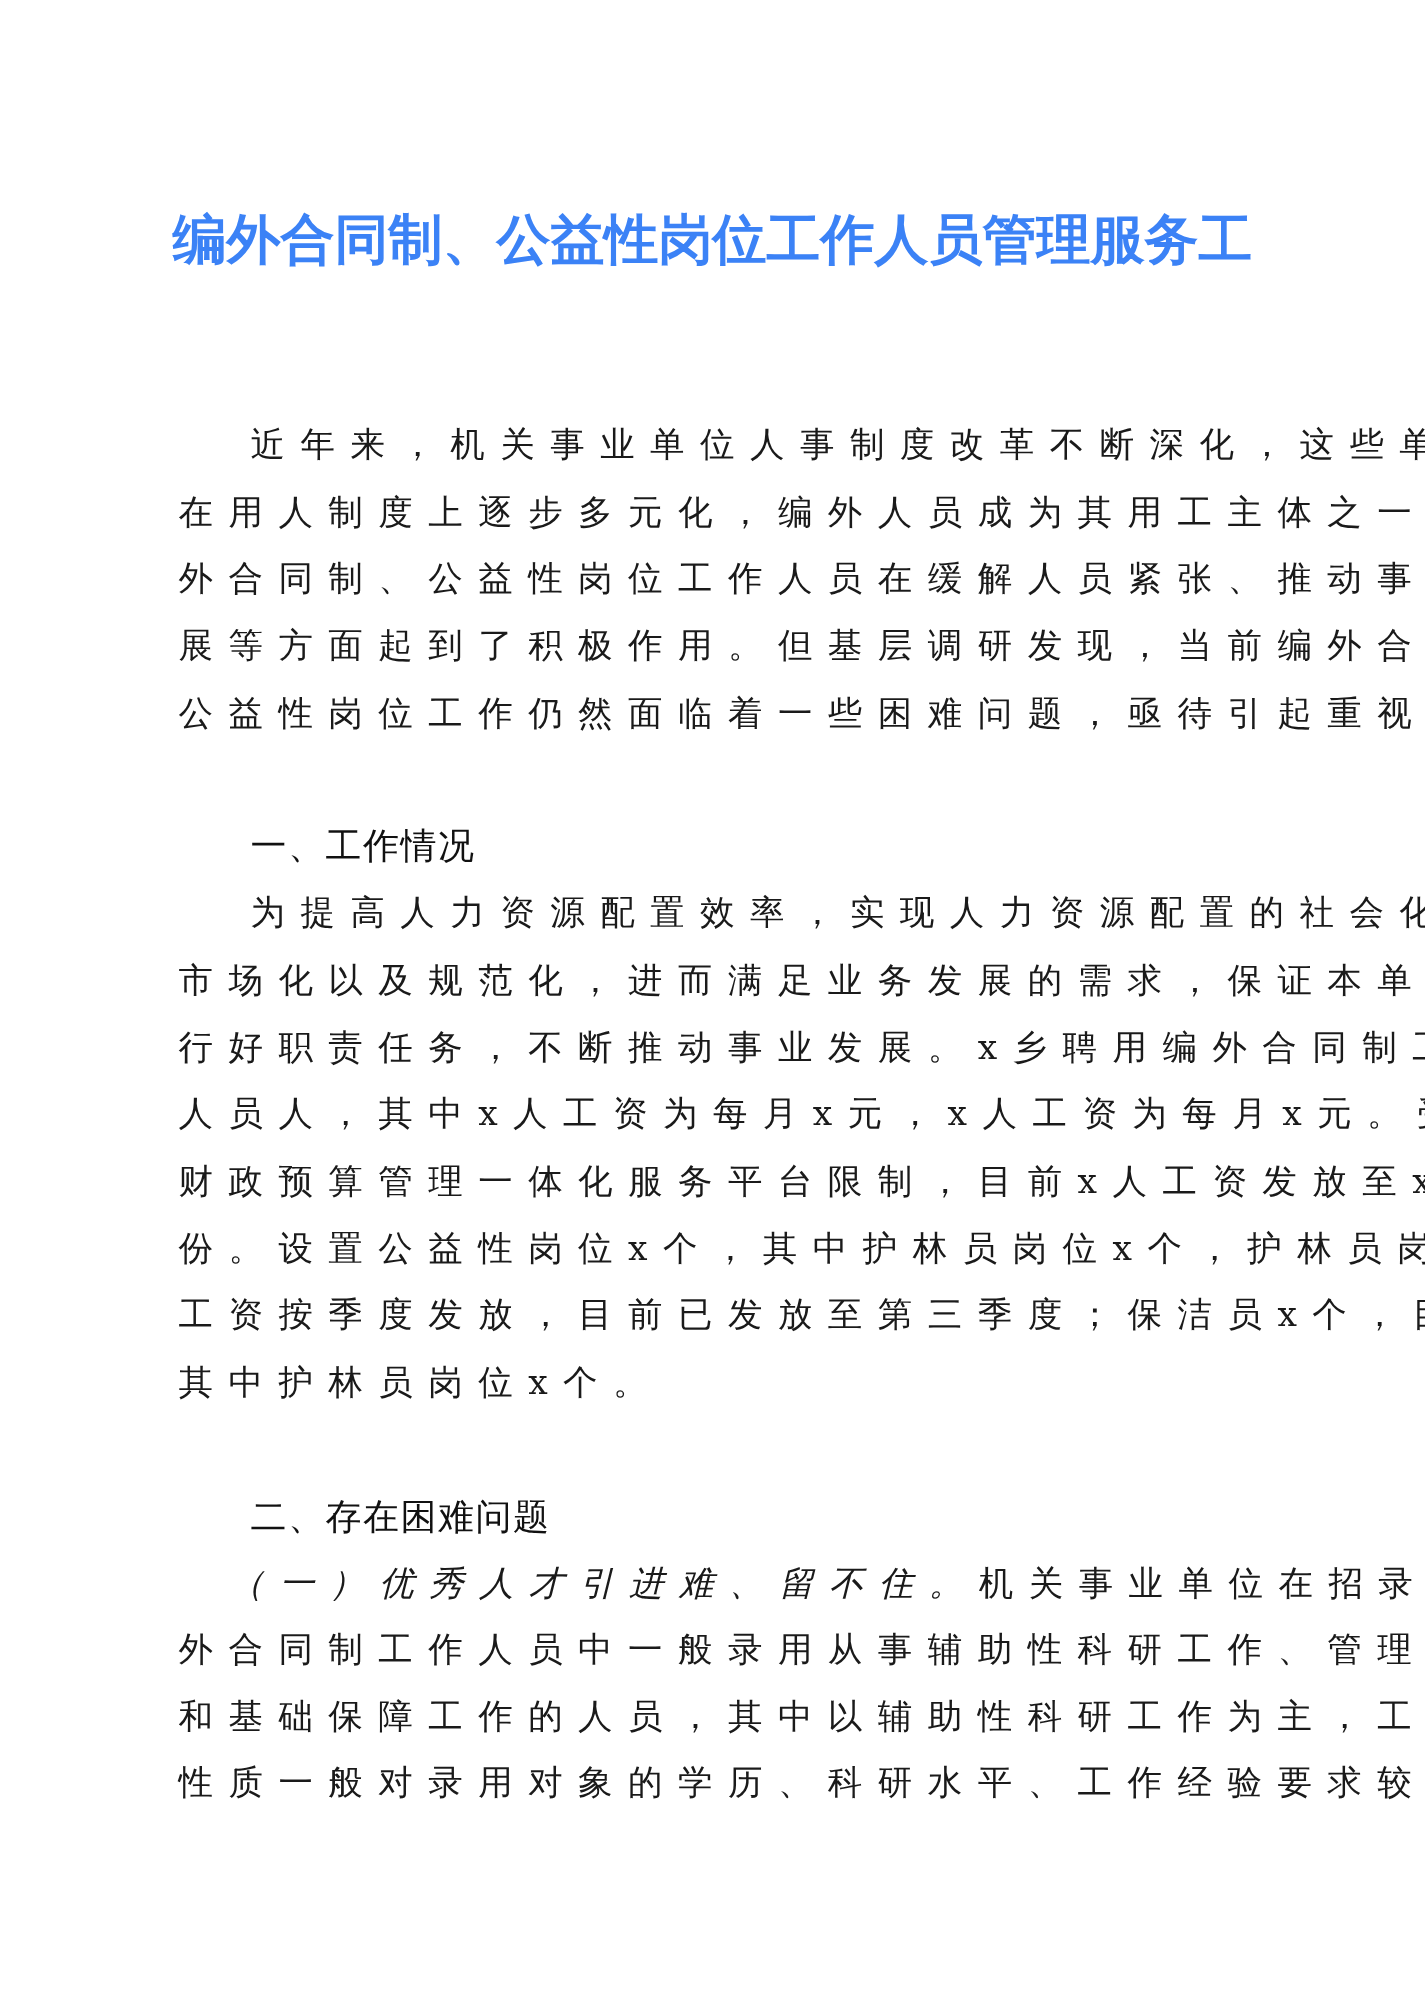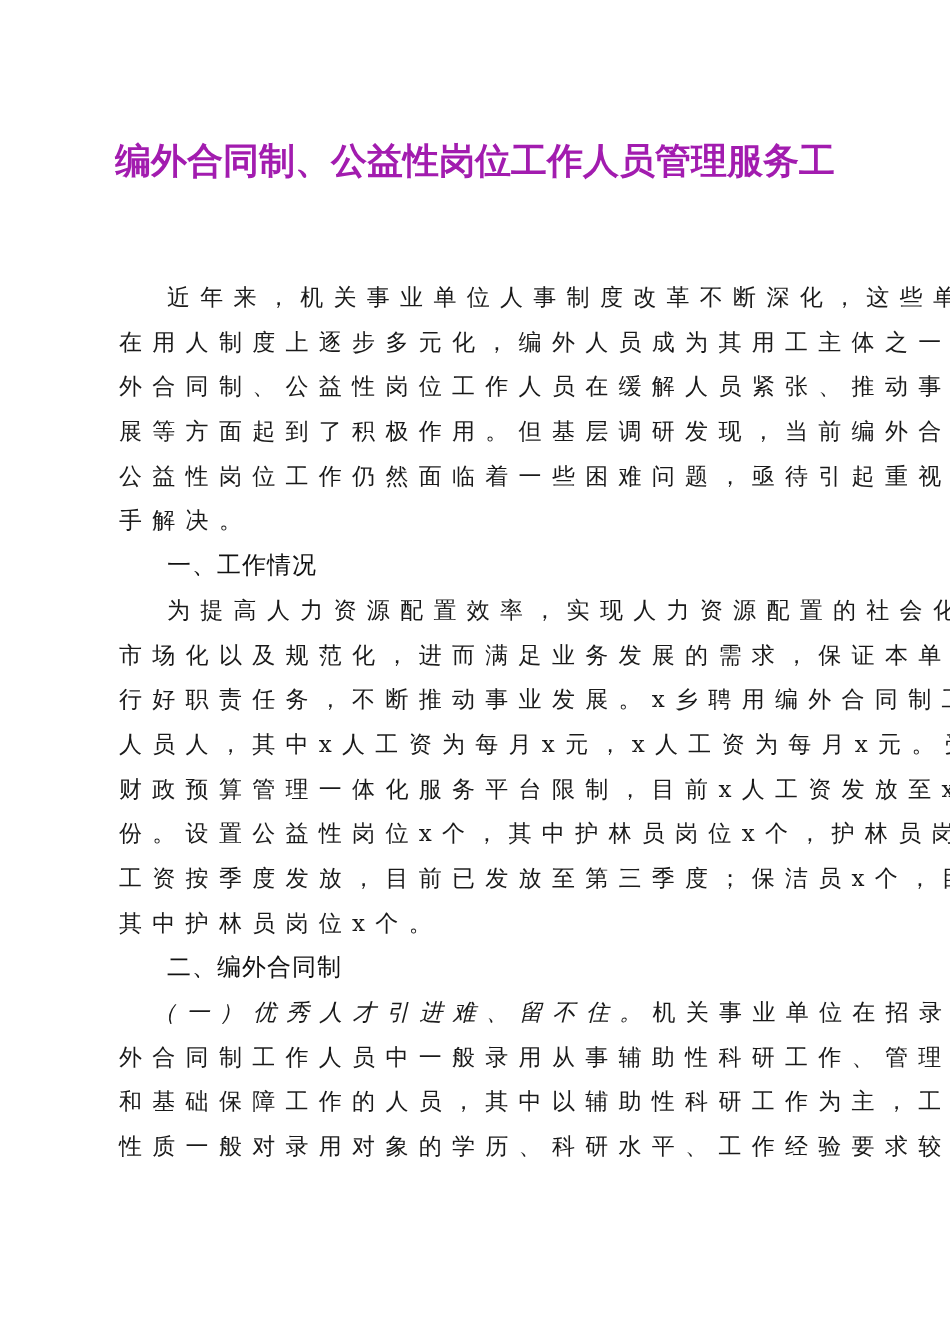--- a/index.html
+++ b/index.html
@@ -26,21 +26,21 @@
       position: absolute;
       left: 100px;
       width: 750px;
       text-align: center;
       font-family: "DejaVu Serif", "Liberation Serif", serif;
       font-weight: bold;
       font-size: 36px;
       line-height: 46px;
       top: 137px;
       letter-spacing: 0px;
-      color: #a21caf;
+      color: #3b82f6;
     }
     .title .tline {
       display: block;
       white-space: nowrap;
     }
     .body-block {
       position: absolute;
       left: 119px;
       top: 275px;
       width: 720px;
@@ -57,20 +57,21 @@
     }
     .line.indent {
       padding-left: 48px;
     }
     .line.heading {
       font-family: "DejaVu Sans", "Liberation Sans", sans-serif;
       font-size: 24px;
       letter-spacing: 1px;
       padding-left: 48px;
       color: #111111;
+      margin-top: 44px;
     }
     .kai {
       font-family: Liberation Sans, sans-serif;
       font-style: italic;
     }
   </style>
 </head>
 <body>
 
 <div class="page">
@@ -80,37 +81,36 @@
   </div>
 
   <div class="body-block">
 
     <div>
       <span class="line indent">近年来，机关事业单位人事制度改革不断深化，这些单位</span>
       <span class="line">在用人制度上逐步多元化，编外人员成为其用工主体之一。编</span>
       <span class="line">外合同制、公益性岗位工作人员在缓解人员紧张、推动事业发</span>
       <span class="line">展等方面起到了积极作用。但基层调研发现，当前编外合同制、</span>
       <span class="line">公益性岗位工作仍然面临着一些困难问题，亟待引起重视并着</span>
-      <span class="line">手解决。</span>
     </div>
 
     <span class="line heading">一、工作情况</span>
 
     <div>
       <span class="line indent">为提高人力资源配置效率，实现人力资源配置的社会化、</span>
       <span class="line">市场化以及规范化，进而满足业务发展的需求，保证本单位履</span>
       <span class="line">行好职责任务，不断推动事业发展。x乡聘用编外合同制工作</span>
       <span class="line">人员人，其中x人工资为每月x元，x人工资为每月x元。受x</span>
       <span class="line">财政预算管理一体化服务平台限制，目前x人工资发放至x月</span>
       <span class="line">份。设置公益性岗位x个，其中护林员岗位x个，护林员岗位</span>
       <span class="line">工资按季度发放，目前已发放至第三季度；保洁员x个，目前</span>
       <span class="line">其中护林员岗位x个。</span>
     </div>
 
-    <span class="line heading">二、编外合同制</span>
+    <span class="line heading">二、存在困难问题</span>
 
     <div>
       <span class="line indent" style="padding-left:34px;"><span class="kai">（一）优秀人才引进难、留不住。</span><span>机关事业单位在招录编</span></span>
       <span class="line">外合同制工作人员中一般录用从事辅助性科研工作、管理工作</span>
       <span class="line">和基础保障工作的人员，其中以辅助性科研工作为主，工作的</span>
       <span class="line">性质一般对录用对象的学历、科研水平、工作经验要求较高，</span>
     </div>
 
   </div>
 </div>

